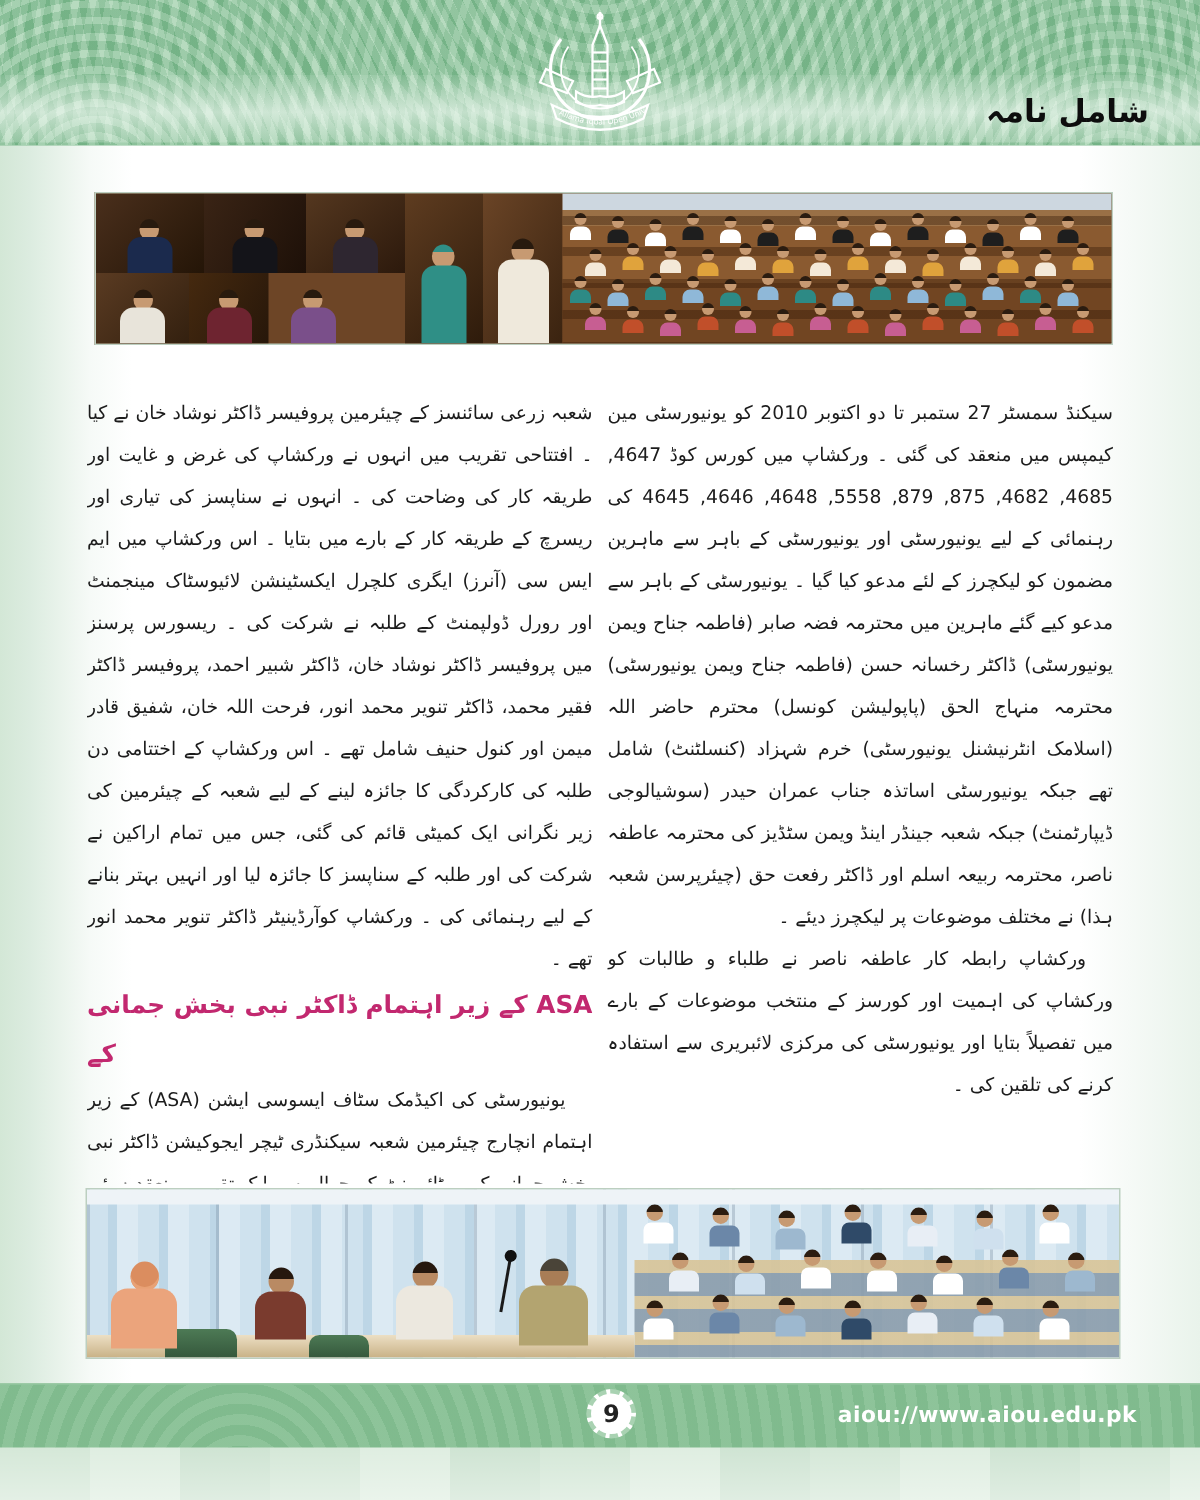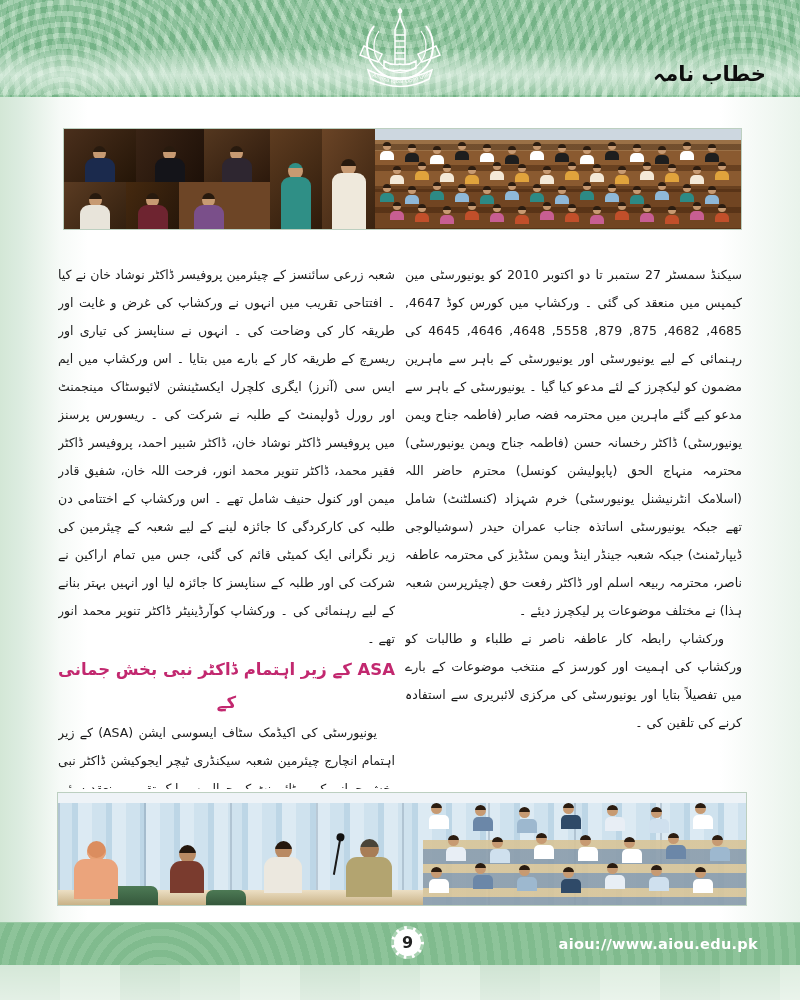--- a/index.html
+++ b/index.html
@@ -114,21 +114,21 @@
   
   .col{
     position:absolute;top:261px;width:337px;height:528px;overflow:hidden;
     direction:rtl;text-align:justify;font-size:12.5px;line-height:28px;color:var(--ink);
   }
   .col-right{left:405px;} .col-left{left:58px;}
   .col p{margin:0;}
   .col p.ind{text-indent:18px;}
   .col-heading{
     color:var(--accent);font-weight:bold;font-size:16.5px;line-height:33px;
-    text-align:center;text-indent:0;margin:5px 0 3px;
+    text-align:left;text-indent:0;margin:5px 0 3px;
   }
   
   .footer-band{
     position:absolute;left:0;top:922px;width:800px;height:43px;
     background-color:var(--footer-green);
     background-image:repeating-radial-gradient(circle at 20% 160%, rgba(255,255,255,.07) 0 7px, rgba(10,80,40,.04) 7px 14px);
     border-top:1px solid #9ccaa6;
   }
   .page-circle{
     position:absolute;left:391px;top:926px;width:33px;height:33px;border-radius:50%;
@@ -173,21 +173,21 @@
         <line x1="43" y1="55" x2="53" y2="55"></line>
         <path d="M32,57 Q40,62 48,60 Q56,62 64,57 L64,64 Q56,68 48,66 Q40,68 32,64 Z"></path>
         <path d="M12,42 L30,50 L26,58 L8,51 Z"></path>
         <path d="M84,42 L66,50 L70,58 L88,51 Z"></path>
         <path d="M16,66 Q48,82 80,66 L77,75 Q48,90 19,75 Z"></path>
       </g>
       <text font-size="5.2" fill="#ffffff" font-family="DejaVu Sans, sans-serif">
         <textPath href="#bnr" startOffset="4%">Allama Iqbal Open University</textPath>
       </text>
     </svg>
-    <div class="masthead">خطاب نامہ</div>
+    <div class="masthead">شامل نامہ</div>
   </div>
 
   <div class="body-bg"></div>
 
   <div class="photo-top">
     <div class="collage">
       <div class="tile t1">
           <span class="fig">
             <span class="head"></span>
             <span class="torso"></span>

